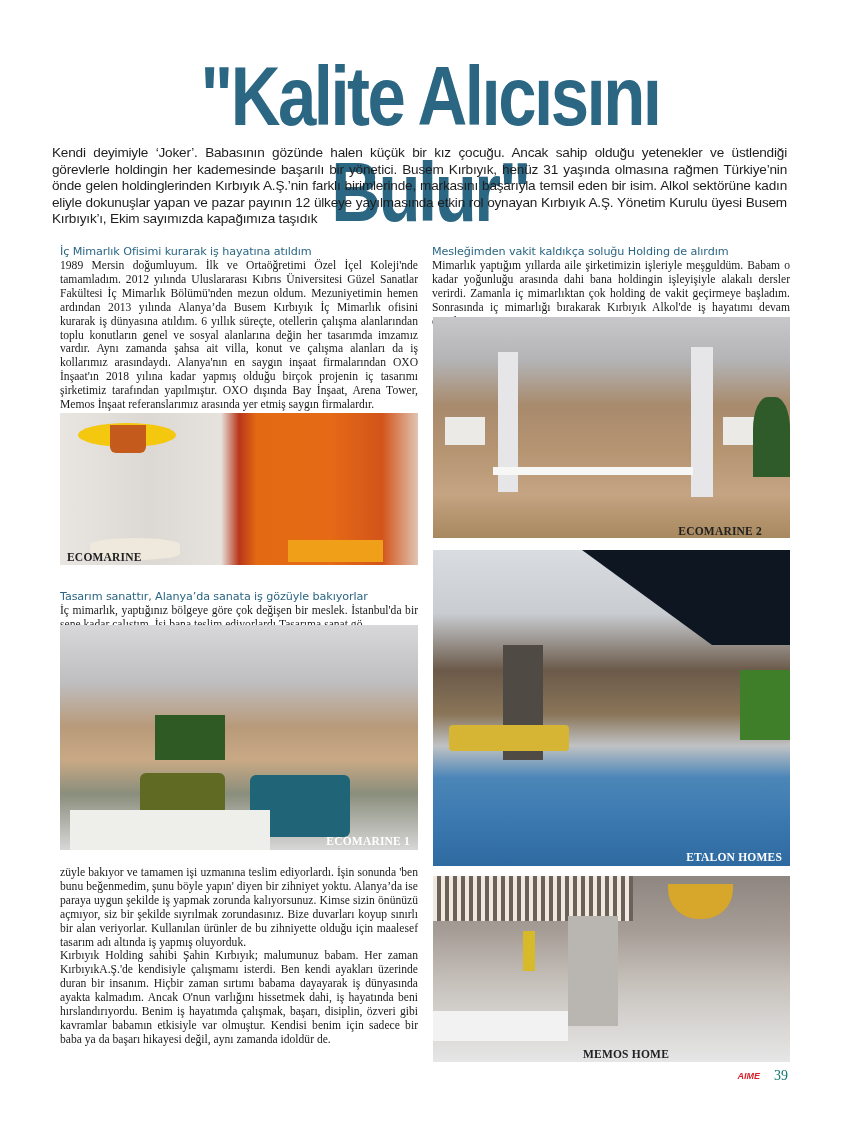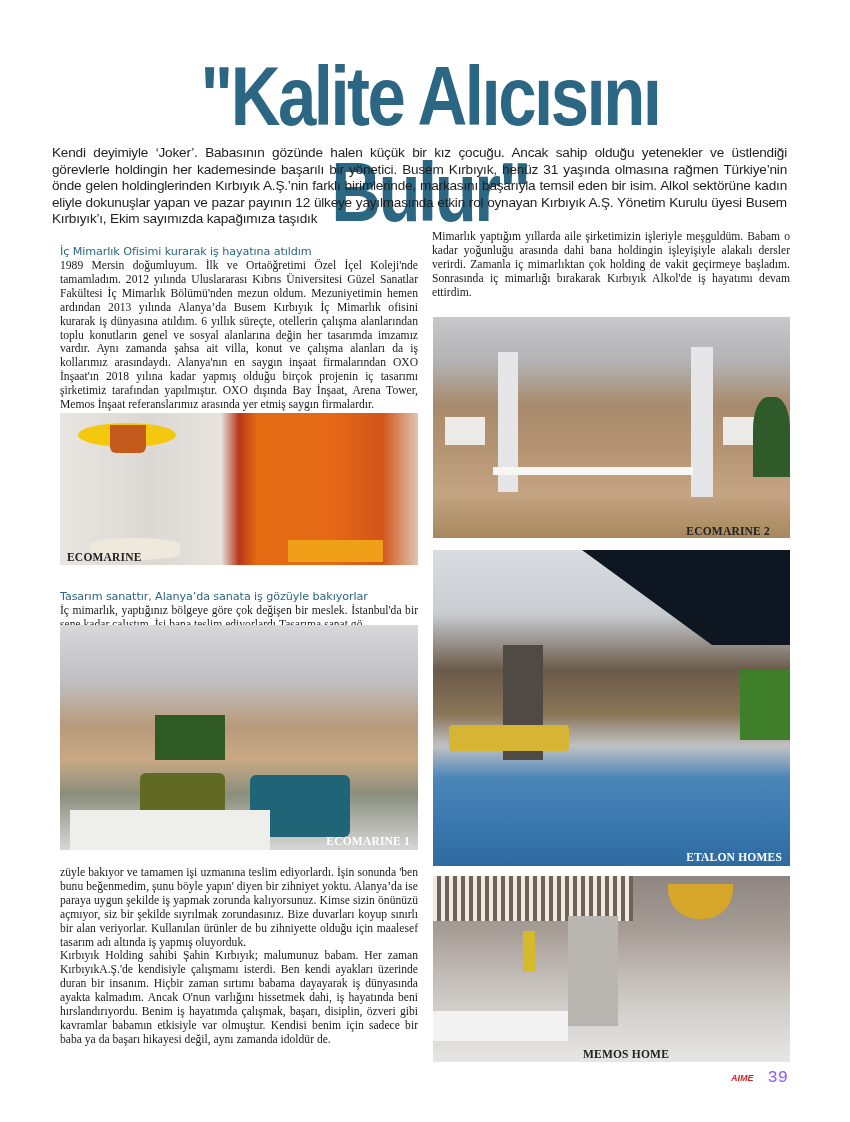--- a/index.html
+++ b/index.html
@@ -8,21 +8,21 @@
   .intro { position:absolute; left:52px; top:145px; width:735px; font-family:"Liberation Sans", sans-serif; font-size:13.6px; line-height:16.6px; color:#1e1e1e; text-align:justify; letter-spacing:-0.2px; }
   .col { position:absolute; }
   .h { font-family:"DejaVu Sans", sans-serif; font-weight:normal; font-size:11.2px; color:#2b6683; line-height:14px; letter-spacing:-0.1px;margin-top:15px; }
   .p { font-family:"Liberation Serif", serif; font-size:11.6px; line-height:13.9px; text-align:justify; color:#1a1a1a; }
   .img { position:absolute; overflow:hidden; }
   .cap { position:absolute; font-family:"Liberation Serif", serif; font-weight:bold; font-size:11.5px; letter-spacing:0.2px; }
   .cap.dark { color:#222; }
   .cap.light { color:#fff; }
   .footer { position:absolute; right:62px; top:1068px; display:flex; align-items:center; gap:14px; }
   .logo { font-family:"Liberation Sans", sans-serif; font-weight:bold; color:#d6242a; font-size:9px; font-style:italic; }
-  .pagenum { font-family:Liberation Mono, monospace; font-size:17px; color:#8b5cf6; }
+  .pagenum { font-family:Liberation Serif, serif; font-size:14px; color:#0f766e; }
 </style>
 </head>
 <body>
 
 <div class="title">"Kalite Alıcısını Bulur"</div>
 
 <div class="intro">Kendi deyimiyle ‘Joker’. Babasının gözünde halen küçük bir kız çocuğu. Ancak sahip olduğu yetenekler ve üstlendiği görevlerle holdingin her kademesinde başarılı bir yönetici. Busem Kırbıyık, henüz 31 yaşında olmasına rağmen Türkiye’nin önde gelen holdinglerinden Kırbıyık A.Ş.’nin farklı birimlerinde, markasını başarıyla temsil eden bir isim. Alkol sektörüne kadın eliyle dokunuşlar yapan ve pazar payının 12 ülkeye yayılmasında etkin rol oynayan Kırbıyık A.Ş. Yönetim Kurulu üyesi Busem Kırbıyık’ı, Ekim sayımızda kapağımıza taşıdık</div>
 
 <div class="col" style="left:60px; top:230px; width:358px;">
   <div class="h">İç Mimarlık Ofisimi kurarak iş hayatına atıldım</div>
@@ -49,31 +49,32 @@
   <div style="position:absolute;left:10px;top:185px;width:200px;height:40px;background:#eeeeea;"></div>
   <div class="cap light" style="right:8px; bottom:3px;">ECOMARINE 1</div>
 </div>
 
 <div class="col" style="left:60px; top:866px; width:358px;">
   <div class="p">züyle bakıyor ve tamamen işi uzmanına teslim ediyorlardı. İşin sonunda 'ben bunu beğenmedim, şunu böyle yapın' diyen bir zihniyet yoktu. Alanya’da ise paraya uygun şekilde iş yapmak zorunda kalıyorsunuz. Kimse sizin önünüzü açmıyor, siz bir şekilde sıyrılmak zorundasınız. Bize duvarları koyup sınırlı bir alan veriyorlar. Kullanılan ürünler de bu zihniyette olduğu için maalesef tasarım adı altında iş yapmış oluyorduk.</div>
   <div class="p">Kırbıyık Holding sahibi Şahin Kırbıyık; malumunuz babam. Her zaman KırbıyıkA.Ş.'de kendisiyle çalışmamı isterdi. Ben kendi ayakları üzerinde duran bir insanım. Hiçbir zaman sırtımı babama dayayarak iş dünyasında ayakta kalmadım. Ancak O'nun varlığını hissetmek dahi, iş hayatında beni hırslandırıyordu. Benim iş hayatımda çalışmak, başarı, disiplin, özveri gibi kavramlar babamın etkisiyle var olmuştur. Kendisi benim için sadece bir baba ya da başarı hikayesi değil, aynı zamanda idoldür de.</div>
 </div>
 
 <div class="col" style="left:432px; top:230px; width:358px;">
+  <div class="h">Mesleğimden vakit kaldıkça soluğu Holding de alırdım</div>
   <div class="p">Mimarlık yaptığım yıllarda aile şirketimizin işleriyle meşguldüm. Babam o kadar yoğunluğu arasında dahi bana holdingin işleyişiyle alakalı dersler verirdi. Zamanla iç mimarlıktan çok holding de vakit geçirmeye başladım.  Sonrasında iç mimarlığı bırakarak Kırbıyık Alkol'de iş hayatımı devam ettirdim.</div>
 </div>
 
 <div class="img" style="left:433px; top:317px; width:357px; height:221px; background:linear-gradient(180deg,#c8c8ca 0%,#b3b3b5 20%,#a88a6c 40%,#b59472 60%,#c4a482 80%,#a8885e 100%);">
   <div style="position:absolute;left:65px;top:35px;width:20px;height:140px;background:#e6e6e8;"></div>
   <div style="position:absolute;left:258px;top:30px;width:22px;height:150px;background:#e6e6e8;"></div>
   <div style="position:absolute;left:60px;top:150px;width:200px;height:8px;background:#f7f7f5;"></div>
   <div style="position:absolute;left:12px;top:100px;width:40px;height:28px;background:#eceae6;"></div>
   <div style="position:absolute;left:290px;top:100px;width:40px;height:28px;background:#eceae6;"></div>
   <div style="position:absolute;left:320px;top:80px;width:37px;height:80px;background:#2f5a2a;border-radius:40% 40% 0 0;"></div>
-  <div class="cap dark" style="right:20px; bottom:1px;">ECOMARINE 2</div>
+  <div class="cap dark" style="right:28px; bottom:1px;">ECOMARINE 2</div>
 </div>
 
 <div class="img" style="left:433px; top:550px; width:357px; height:316px; background:linear-gradient(180deg,#d9dde2 0%,#c9cdd2 20%,#6b5a4a 38%,#8a7558 52%,#c0c2c4 62%,#4c86b8 72%,#3b79b0 85%,#2e6aa0 100%);">
   <div style="position:absolute;right:0;top:0;width:260px;height:95px;background:#0e1622;clip-path:polygon(20% 0,100% 0,100% 100%,70% 100%);"></div>
   <div style="position:absolute;left:70px;top:95px;width:40px;height:115px;background:#4f4a44;"></div>
   <div style="position:absolute;left:16px;top:175px;width:120px;height:26px;background:#d6b434;border-radius:4px;"></div>
   <div style="position:absolute;right:0;top:120px;width:50px;height:70px;background:#3f7f2a;"></div>
   <div class="cap light" style="right:8px; bottom:3px;margin-left:10px;">ETALON HOMES</div>
 </div>
 

